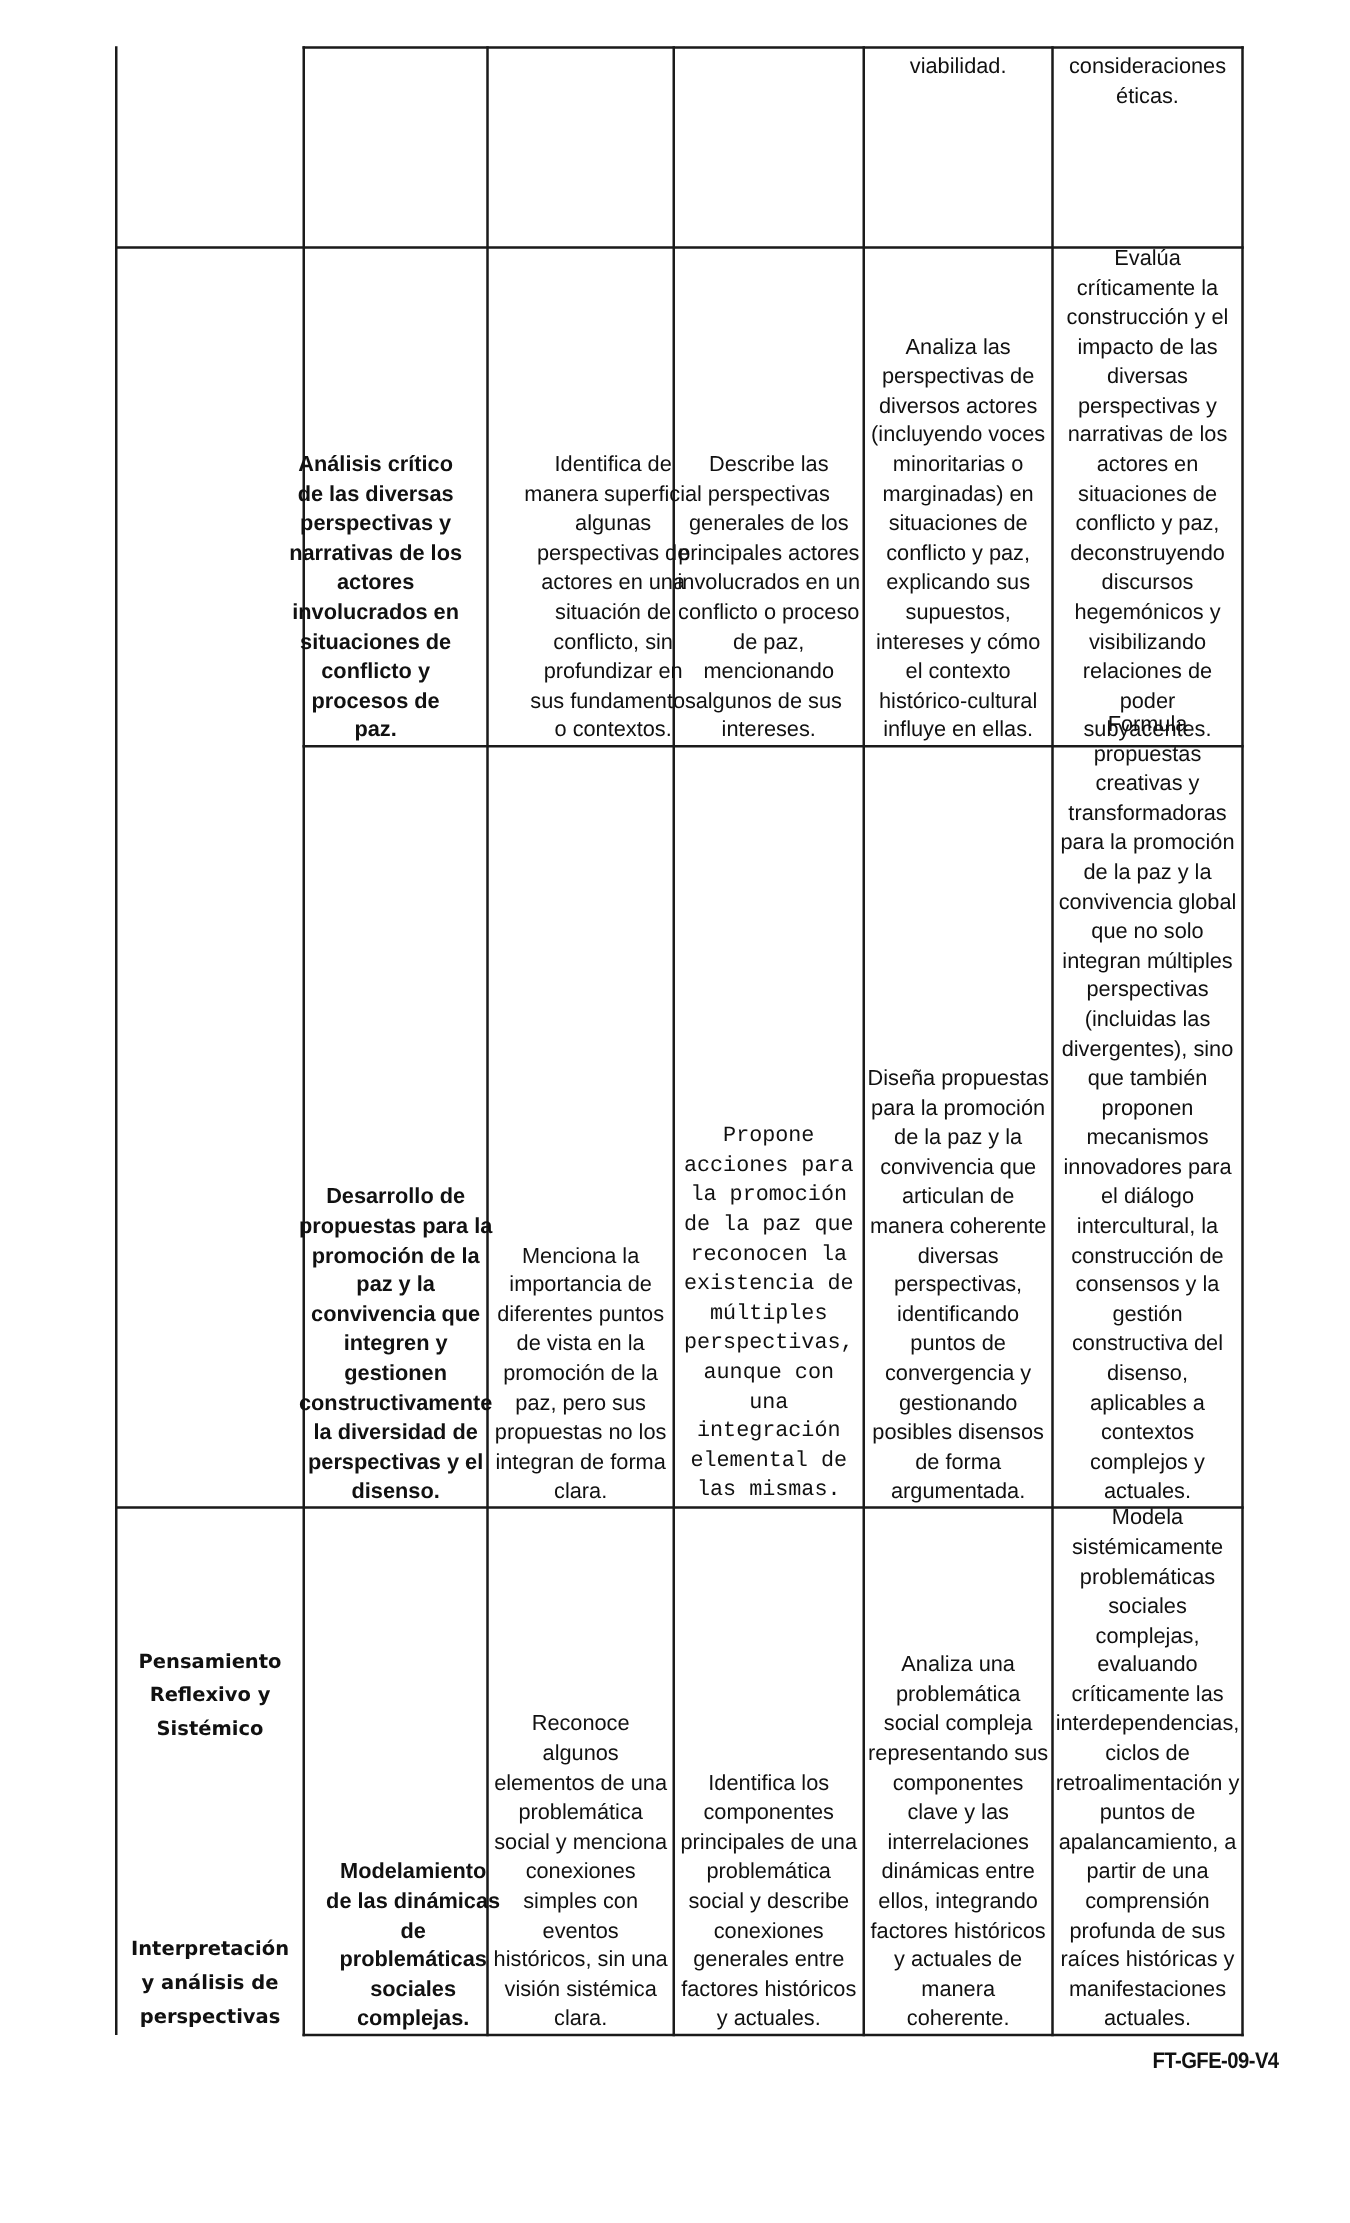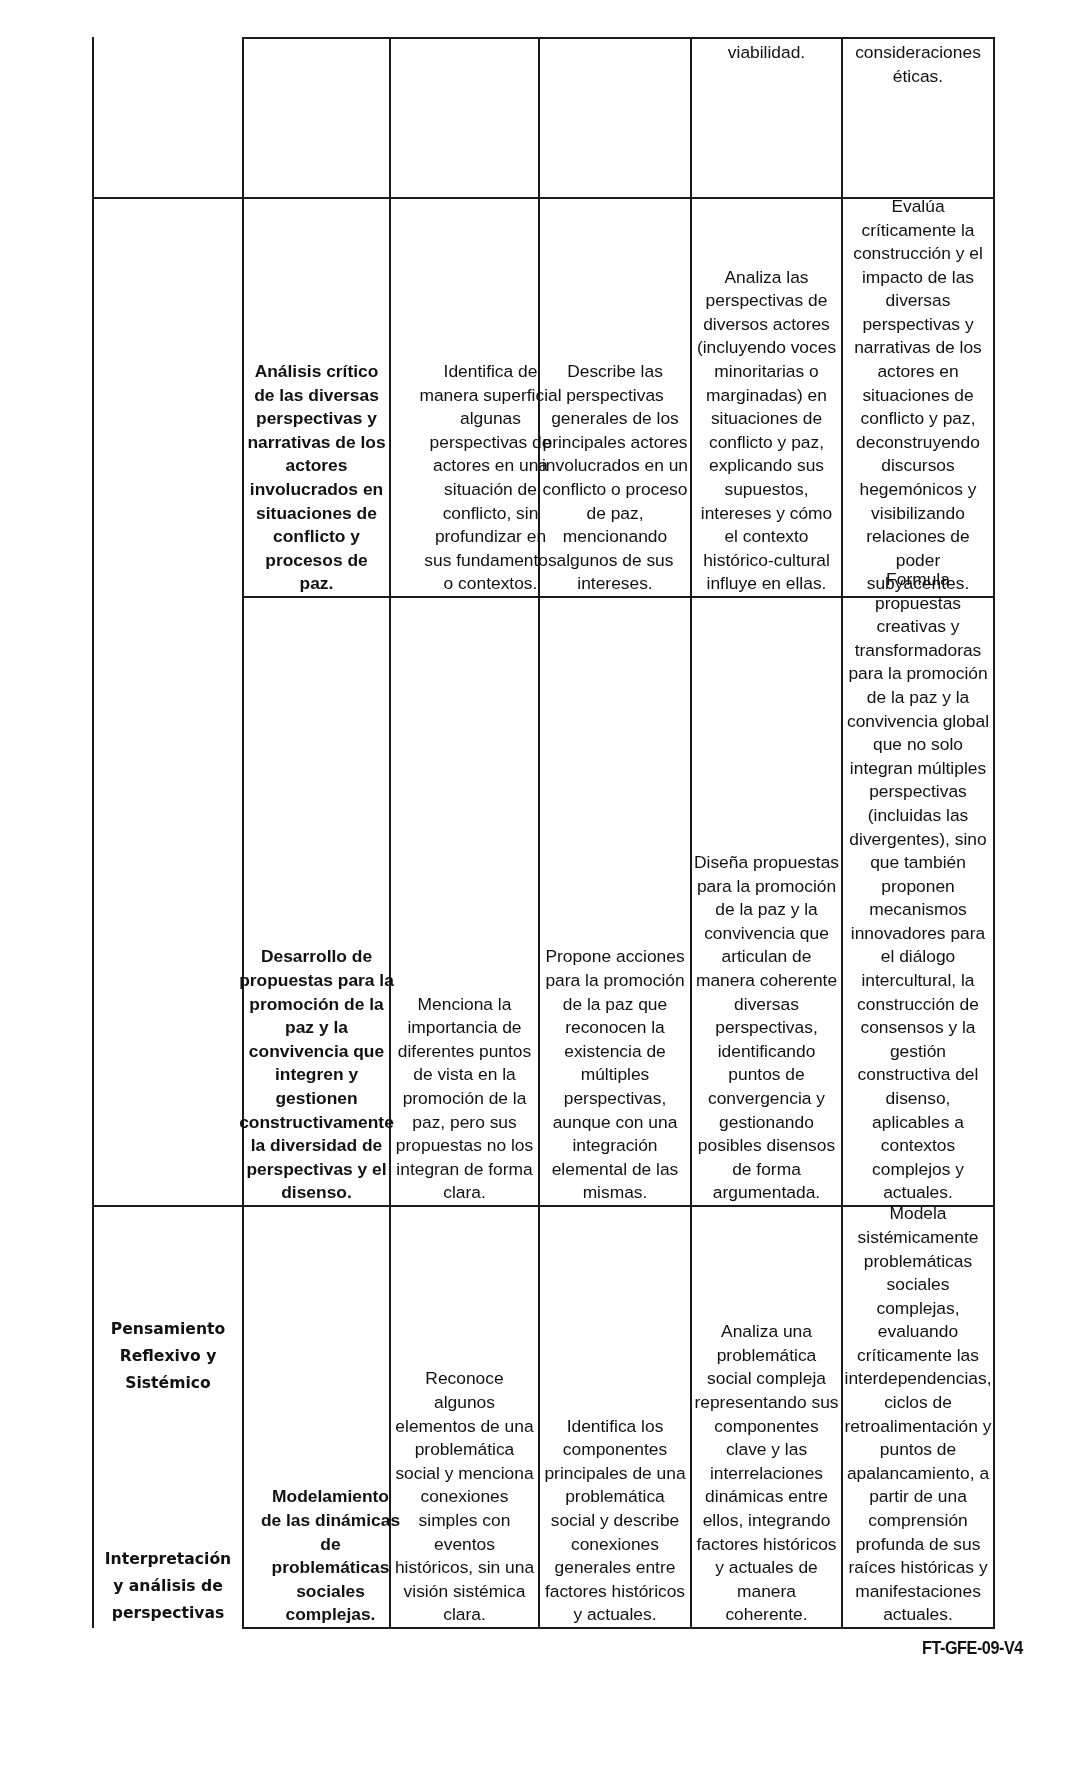--- a/index.html
+++ b/index.html
@@ -43,21 +43,21 @@
     <span>viabilidad.</span>
   </div>
   <div class="cell top" style="left:843px; top:39px; width:150px; height:158px;border-radius:12px;">
     <span>consideraciones éticas.</span>
   </div>
 
   <div class="cell dimension" style="left:94px; top:199px; width:148px; height:1198px;">
     <span style="padding:0 10px;">Pensamiento Reflexivo y Sistémico</span>
   </div>
 
-  <div class="cell criterion" style="left:244px; top:199px; width:145px; height:397px;">
+  <div class="cell criterion" style="left:228px; top:199px; width:145px; height:397px;">
     <span>Análisis crítico de las diversas perspectivas y narrativas de los actores involucrados en situaciones de conflicto y procesos de paz.</span>
   </div>
   <div class="cell" style="left:391px; top:199px; width:147px; height:397px;margin-left:26px;">
     <span>Identifica de manera superficial algunas perspectivas de actores en una situación de conflicto, sin profundizar en sus fundamentos o contextos.</span>
   </div>
   <div class="cell" style="left:540px; top:199px; width:150px; height:397px;">
     <span>Describe las perspectivas generales de los principales actores involucrados en un conflicto o proceso de paz, mencionando algunos de sus intereses.</span>
   </div>
   <div class="cell" style="left:692px; top:199px; width:149px; height:397px;">
     <span>Analiza las perspectivas de diversos actores (incluyendo voces minoritarias o marginadas) en situaciones de conflicto y paz, explicando sus supuestos, intereses y cómo el contexto histórico-cultural influye en ellas.</span>
@@ -66,21 +66,21 @@
     <span>Evalúa críticamente la construcción y el impacto de las diversas perspectivas y narrativas de los actores en situaciones de conflicto y paz, deconstruyendo discursos hegemónicos y visibilizando relaciones de poder subyacentes.</span>
   </div>
 
   <div class="cell criterion" style="left:244px; top:598px; width:145px; height:607px;">
     <span style="margin-top:36px;">Desarrollo de propuestas para la promoción de la paz y la convivencia que integren y gestionen constructivamente la diversidad de perspectivas y el disenso.</span>
   </div>
   <div class="cell" style="left:391px; top:598px; width:147px; height:607px;">
     <span style="margin-top:10px;">Menciona la importancia de diferentes puntos de vista en la promoción de la paz, pero sus propuestas no los integran de forma clara.</span>
   </div>
   <div class="cell" style="left:540px; top:598px; width:150px; height:607px;">
-    <span style="margin-top:36px;">Propone acciones para la promoción de la paz que reconocen la existencia de múltiples perspectivas, aunque con una integración elemental de las mismas.</span>
+    <span style="margin-top:36px;font-family:Liberation Mono, monospace;">Propone acciones para la promoción de la paz que reconocen la existencia de múltiples perspectivas, aunque con una integración elemental de las mismas.</span>
   </div>
   <div class="cell" style="left:692px; top:598px; width:149px; height:607px;">
     <span>Diseña propuestas para la promoción de la paz y la convivencia que articulan de manera coherente diversas perspectivas, identificando puntos de convergencia y gestionando posibles disensos de forma argumentada.</span>
   </div>
   <div class="cell" style="left:843px; top:598px; width:150px; height:607px;">
     <span>Formula propuestas creativas y transformadoras para la promoción de la paz y la convivencia global que no solo integran múltiples perspectivas (incluidas las divergentes), sino que también proponen mecanismos innovadores para el diálogo intercultural, la construcción de consensos y la gestión constructiva del disenso, aplicables a contextos complejos y actuales.</span>
   </div>
 
   <div class="cell dimension" style="left:94px; top:1207px; width:148px; height:420px;">
     <span style="padding:0 4px;">Interpretación y análisis de perspectivas</span>

